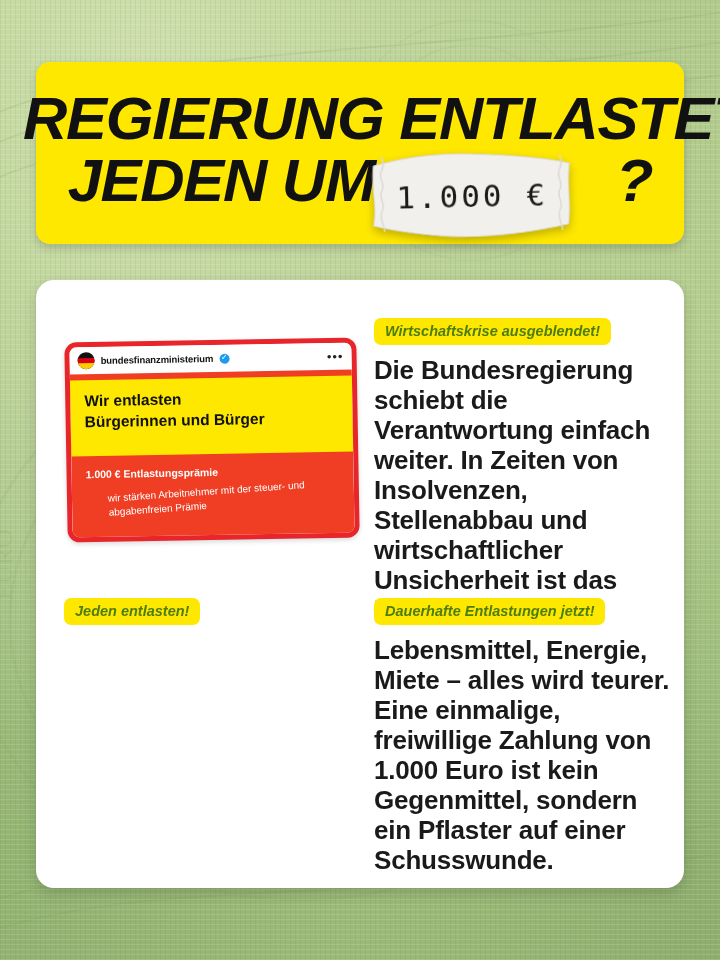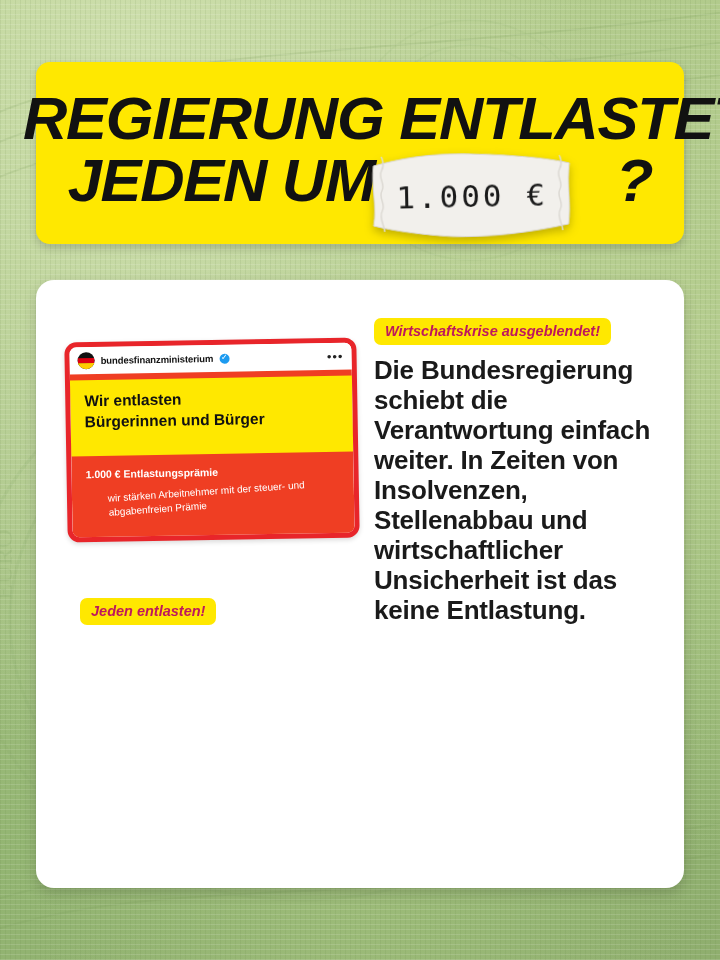--- a/index.html
+++ b/index.html
@@ -175,35 +175,35 @@
 
   
   .badge {
     display: inline-block;
     background: #ffe800;
     border-radius: 7px;
     padding: 5px 11px 6px;
     font-size: 14.5px;
     font-weight: 700;
     font-style: italic;
-    color: #be185d;
+    color: #4d7c0f;
     white-space: nowrap;
   }
   .block { position: absolute; }
   .block p {
     font-size: 26px;
     line-height: 30px;
     color: #1a1a1a;
     margin-top: 10px;
     letter-spacing: -.2px;
     font-weight: bold;
   }
 
   #block-right-top  { left: 338px; top: 38px;  width: 292px; }
-  #block-left-bot   { left: 44px;  top: 318px; width: 292px; }
+  #block-left-bot   { left: 28px;  top: 318px; width: 292px; }
   #block-right-bot  { left: 338px; top: 318px; width: 300px; }
 </style>
 </head>
 <body>
 
 <div id="bg">
   <svg id="bg-lines" viewBox="0 0 720 960" preserveAspectRatio="none">
     <g fill="none" stroke="#7d9e5c" stroke-width="2" opacity="0.5">
       <path d="M-20,120 C160,40 380,60 740,10"></path>
       <path d="M-20,150 C160,70 380,90 740,40"></path>
@@ -265,14 +265,18 @@
 
   <div class="block" id="block-right-top">
     <span class="badge">Wirtschaftskrise ausgeblendet!</span>
     <p>Die Bundesregierung schiebt die Verantwortung einfach weiter. In Zeiten von Insolvenzen, Stellenabbau und wirtschaftlicher Unsicherheit ist das keine Entlastung.</p>
   </div>
 
   <div class="block" id="block-left-bot">
     <span class="badge">Jeden entlasten!</span>
   </div>
 
+  <div class="block" id="block-right-bot">
+    <span class="badge">Dauerhafte Entlastungen jetzt!</span>
+    <p>Lebensmittel, Energie, Miete – alles wird teurer. Eine einmalige, freiwillige Zahlung von 1.000 Euro ist kein Gegenmittel, sondern ein Pflaster auf einer Schusswunde.</p>
+  </div>
 
 </div>
 
 </body></html>

